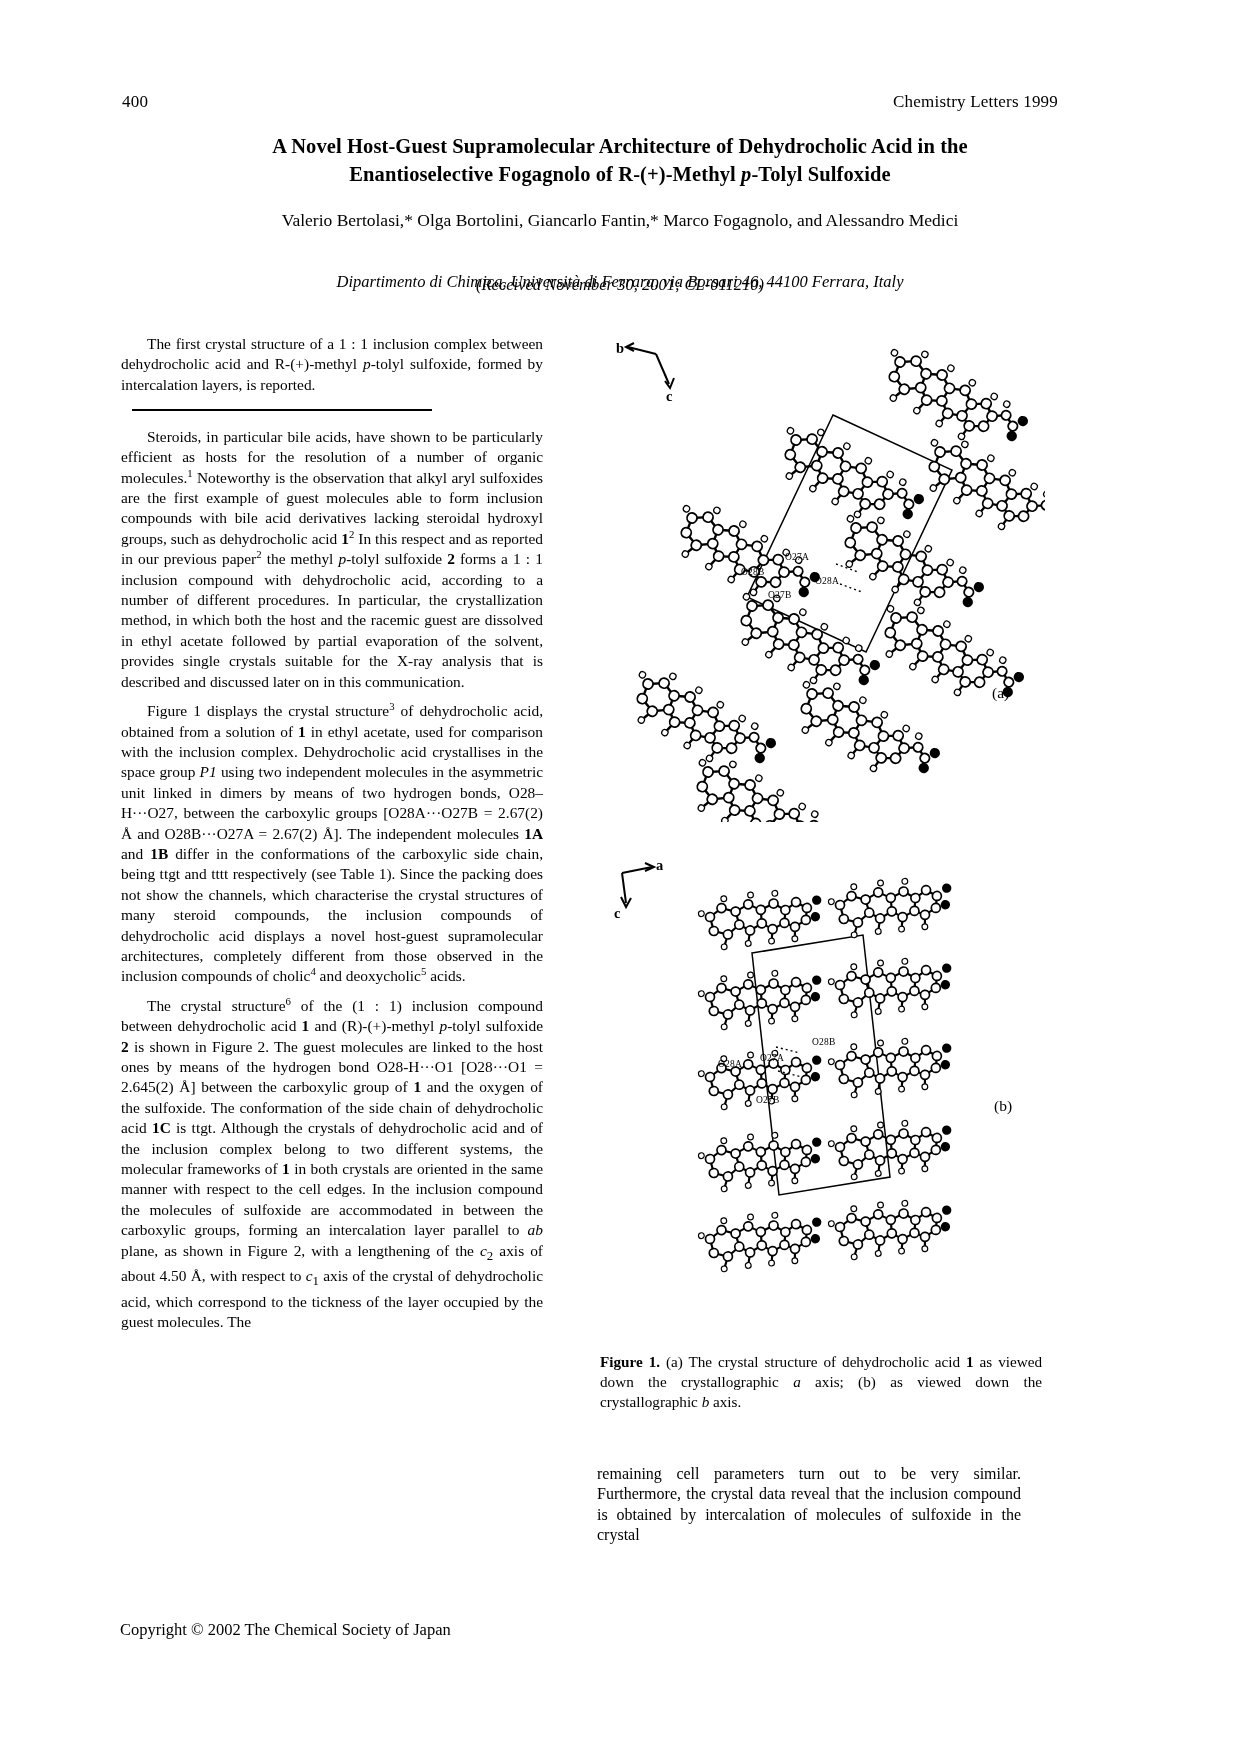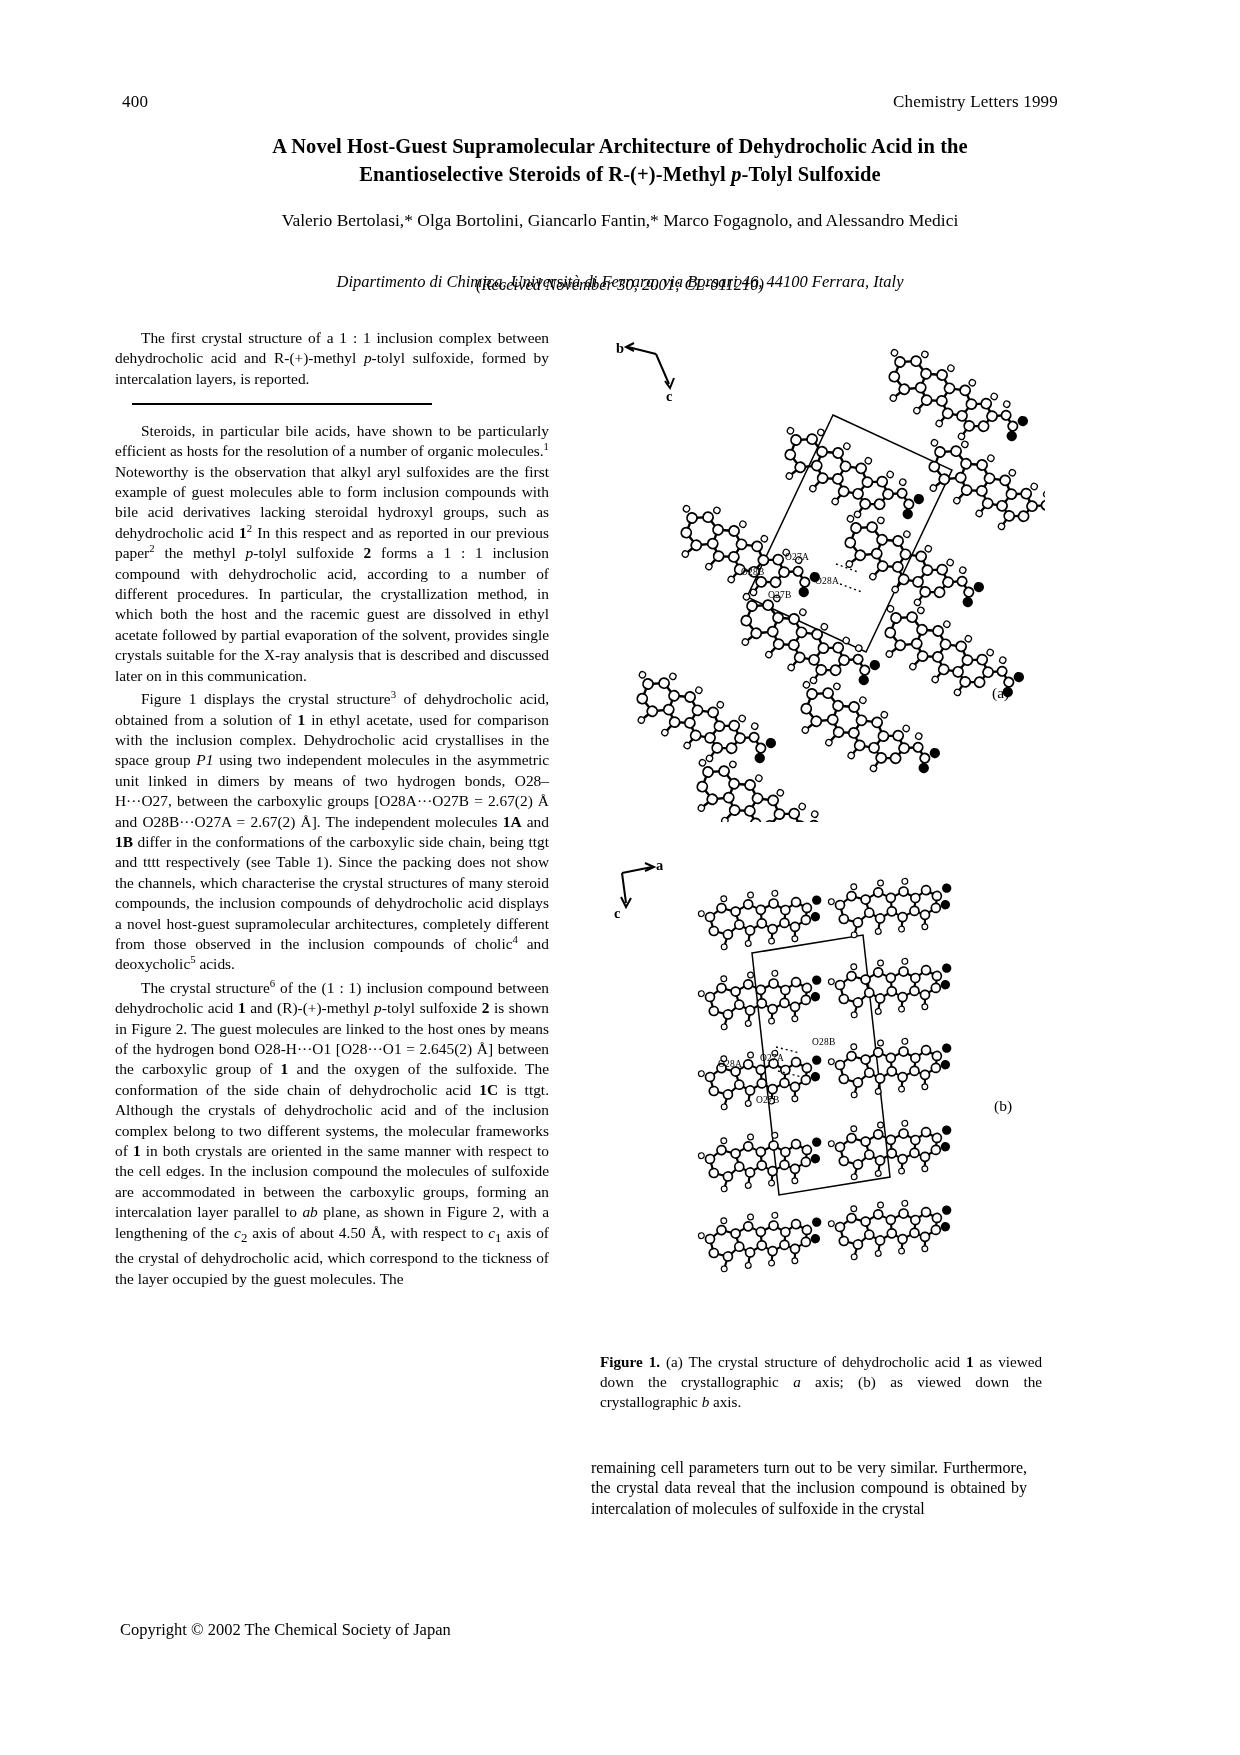--- a/index.html
+++ b/index.html
@@ -13,21 +13,21 @@
 
   
   .title{position:absolute;left:120px;top:132px;width:1000px;text-align:center;
          font-weight:bold;font-size:20.5px;line-height:28px;letter-spacing:.1px;}
   .authors{position:absolute;left:120px;top:208px;width:1000px;text-align:center;font-size:17.5px;line-height:25px;}
   .affil{position:absolute;left:120px;top:232px;width:1000px;text-align:center;font-style:italic;font-size:16.5px;margin-top:40px;}
   .received{position:absolute;left:120px;top:275px;width:1000px;text-align:center;font-size:16.5px;font-style:italic;}
 
   
   .colL{position:absolute;left:112px;top:325px;width:440px;font-size:15.4px;line-height:20.4px;text-align:justify;}
-  p{margin:3px;}
+  p{margin:9px;}
   .ind{text-indent:26px;}
   .rule{width:300px;height:1.6px;background:#000;margin:14px 0 16px 20px;}
   sup{font-size:70%;vertical-align:super;line-height:0;}
   .b{font-weight:bold;}
   .i{font-style:italic;}
 
   
   .figwrap{position:absolute;left:600px;top:322px;width:445px;height:1010px;}
   .panel{position:absolute;}
   .panelA{left:0;top:0;width:445px;height:500px;}
@@ -50,21 +50,21 @@
 
 <div class="page">
 
   <div class="runhead">
     <span>400</span>
     <span>Chemistry Letters 1999</span>
   </div>
 
   <div class="title">
     <span>A Novel Host-Guest Supramolecular Architecture of Dehydrocholic Acid in the</span><br>
-    <span>Enantioselective Steroids of R-(+)-Methyl </span><span class="i">p</span><span>-Tolyl Sulfoxide</span>
+    <span>Enantioselective Fogagnolo of R-(+)-Methyl </span><span class="i">p</span><span>-Tolyl Sulfoxide</span>
   </div>
 
   <div class="authors">Valerio Bertolasi,* Olga Bortolini, Giancarlo Fantin,* Marco Fogagnolo, and Alessandro Medici</div>
   <div class="affil">Dipartimento di Chimica, Università di Ferrara, via Borsari 46, 44100 Ferrara, Italy</div>
   <div class="received">(Received November 30, 2001; CL-011210)</div>
 
   <div class="colL">
 
     <p class="ind"><span>The first crystal structure of a 1 : 1 inclusion complex between dehydrocholic acid and R-(+)-methyl </span><span class="i">p</span><span>-tolyl sulfoxide, formed by intercalation layers, is reported.</span></p>
 

